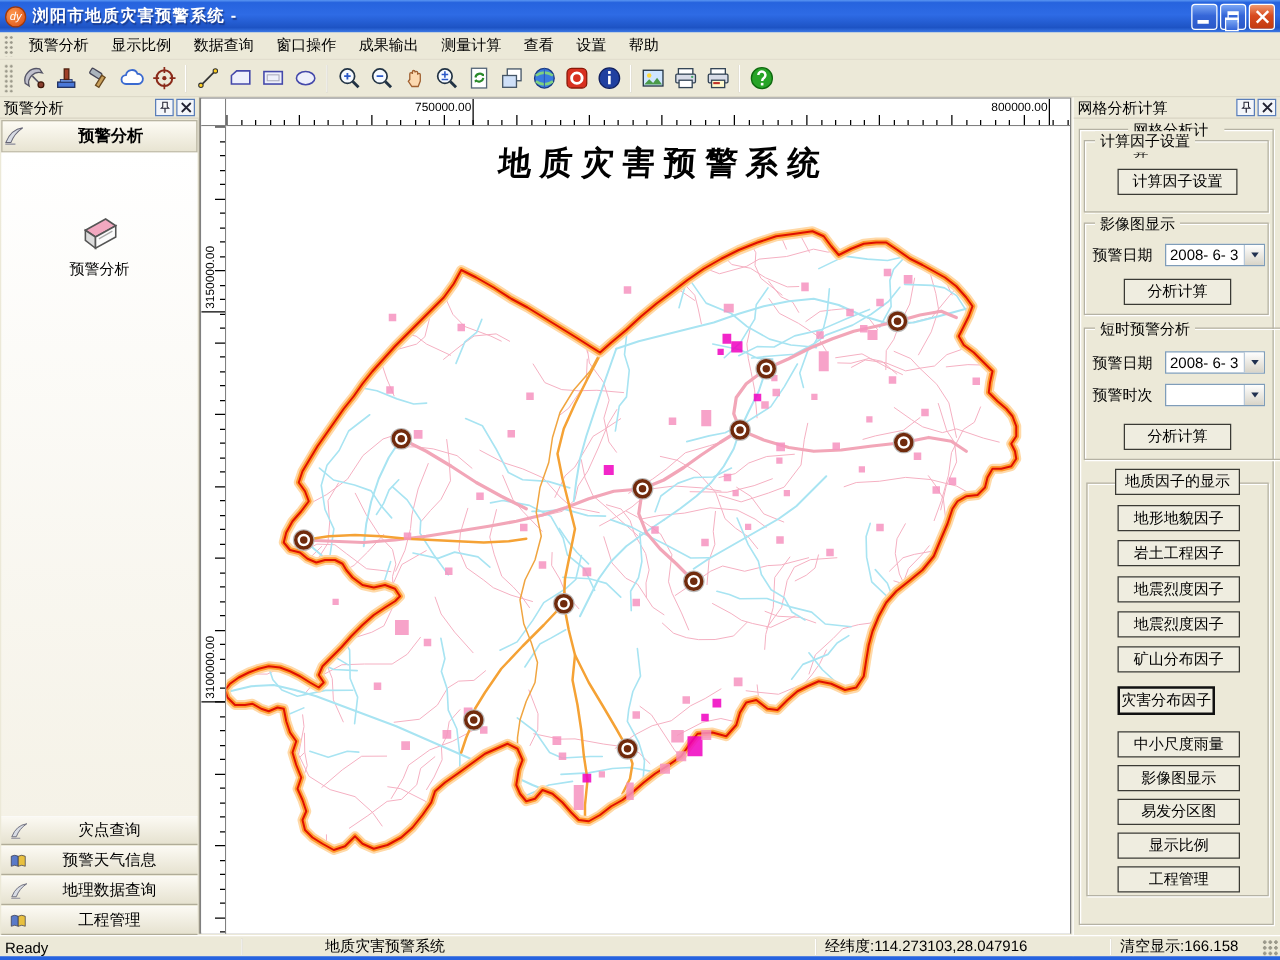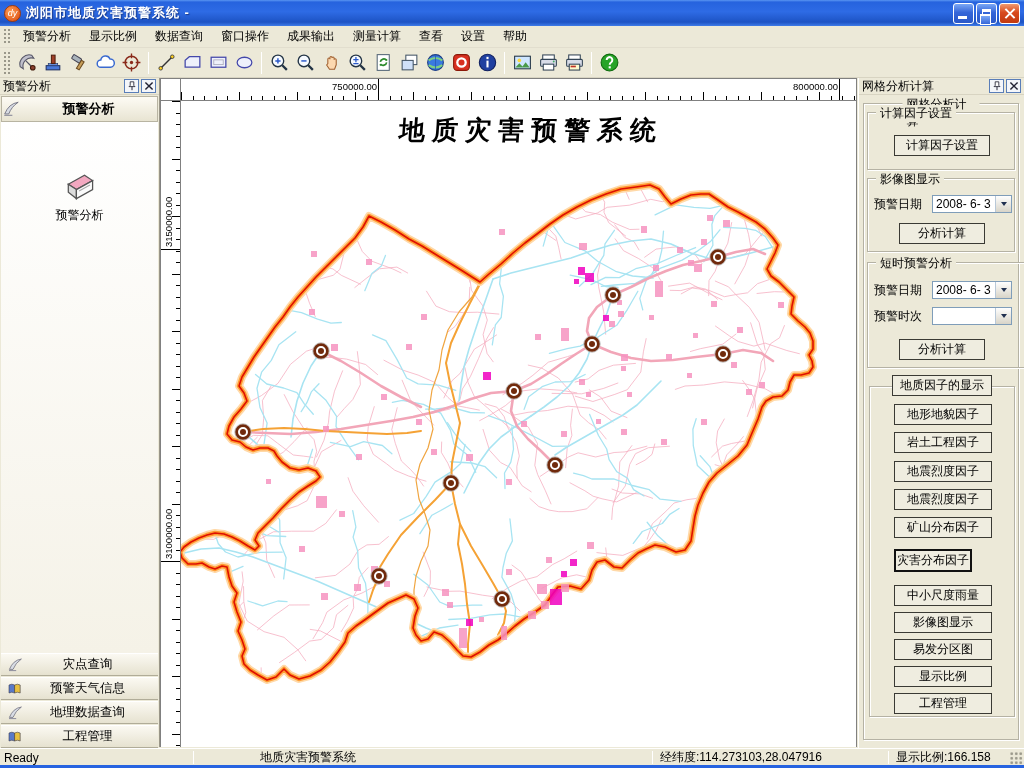--- a/index.html
+++ b/index.html
@@ -938,17 +938,17 @@
       </div>
   </div>
 
   <div id="statusbar">
     <div class="sb-seg" style="left:0; width:192px;">Ready</div>
     <div class="sb-div" style="left:193px;"></div>
     <div class="sb-seg" style="left:256px; width:390px;">地质灾害预警系统</div>
     <div class="sb-div" style="left:652px;"></div>
     <div class="sb-seg" style="left:656px; width:230px;">经纬度:114.273103,28.047916</div>
     <div class="sb-div" style="left:888px;"></div>
-    <div class="sb-seg" style="left:892px; width:116px;">显示比例:166.158</div>
+    <div class="sb-seg" style="left:892px; width:116px;">清空显示:166.158</div>
     <div id="sb-grip"></div>
   </div>
   <div id="bottom-edge"></div>
 </div>
 
 </body></html>

